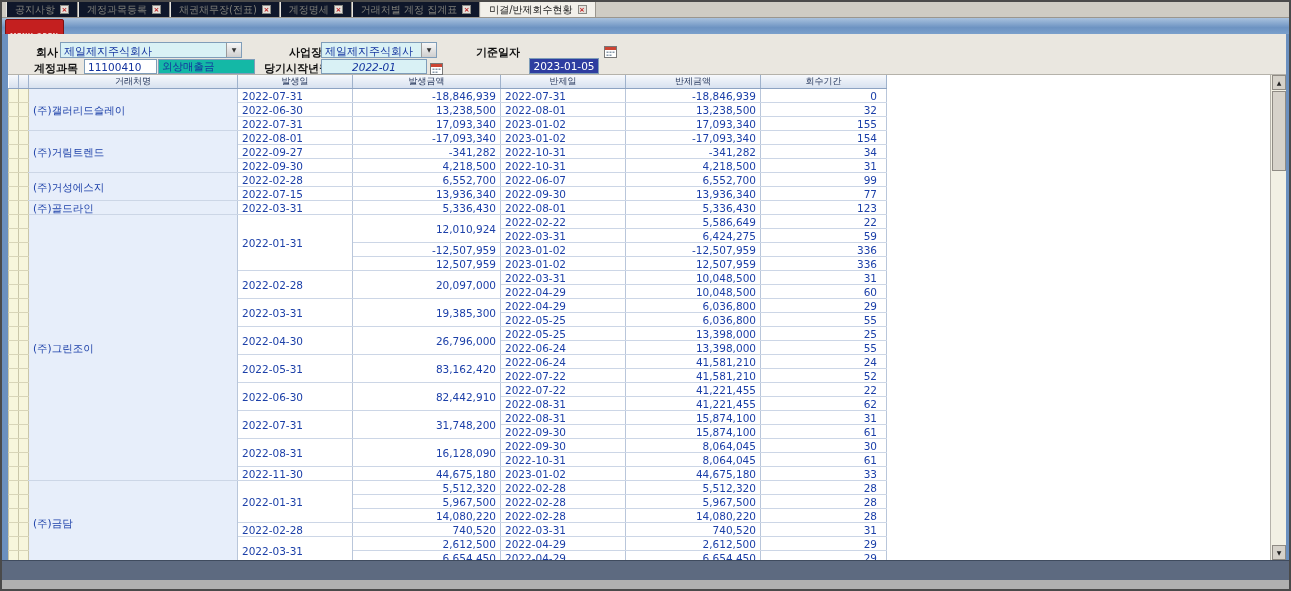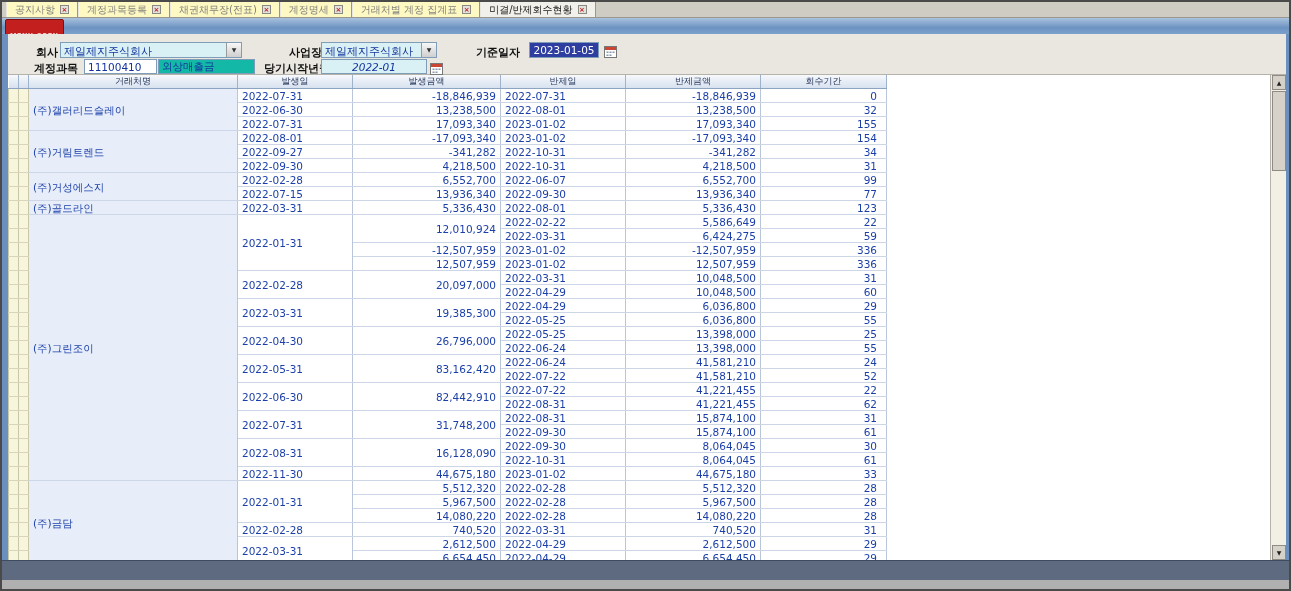--- a/index.html
+++ b/index.html
@@ -10,21 +10,21 @@
     font-family:"DejaVu Sans","Liberation Sans",sans-serif;
   }
   
   #tabbar{
     position:absolute;left:0;top:0;width:1287px;height:16px;
     background:#cfccc4;border-bottom:1px solid #9a968e;
     display:flex;align-items:stretch;padding-left:4px;
   }
   .tab{
     display:flex;align-items:center;gap:5px;padding:0 8px;
-    background:#fef9c3;border-right:1px solid #9a968e;border-left:1px solid #e8e6e0;
+    background:#0f172a;border-right:1px solid #9a968e;border-left:1px solid #e8e6e0;
     font-size:10px;color:#80807a;white-space:nowrap;cursor:default;
   }
   .tab.active{background:#f2f0ea;color:#1a1a1a;}
   .tab-close{
     display:inline-block;width:9px;height:9px;line-height:8px;text-align:center;
     background:#e4e2dc;border:1px solid #8a8a84;color:#c22020;font-size:7px;font-weight:bold;
   }
   
   #blueband{
     position:absolute;left:0;top:16px;width:1287px;height:16px;
@@ -53,21 +53,21 @@
     background:linear-gradient(#f7f7f7,#cfcfcf);border-left:1px solid #9a9a9a;
     font-size:6px;color:#333;text-align:center;line-height:14px;
   }
   .tfield{
     position:absolute;height:15px;border:1px solid #7f9db9;
     font-size:10.5px;color:#13339e;padding:0 3px;
     font-family:"DejaVu Sans","Liberation Sans",sans-serif;
   }
   input.tfield{outline:none;}
   #basedate{
-    position:absolute;left:521px;top:8px;width:70px;height:16px;
+    position:absolute;left:521px;top:24px;width:70px;height:16px;
     background:#2e3da0;border:1px solid #7f9db9;color:#ffffff;
     font-size:10.5px;text-align:center;line-height:14px;
   }
   .calicon{position:absolute;width:13px;height:13px;}
   
   #canvas{
     position:absolute;left:6px;top:73px;width:1262px;height:485px;
     background:#ffffff;overflow:hidden;
   }
   table.grid{border-collapse:collapse;table-layout:fixed;width:878px;}

